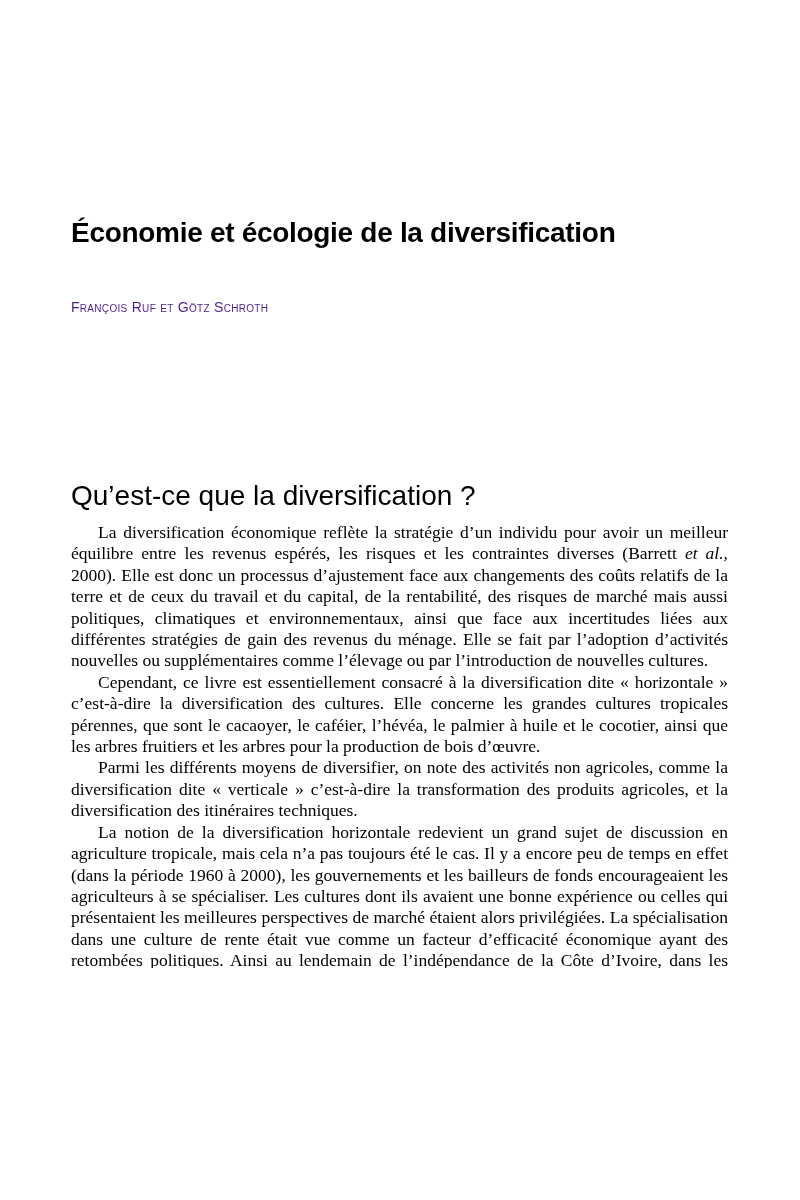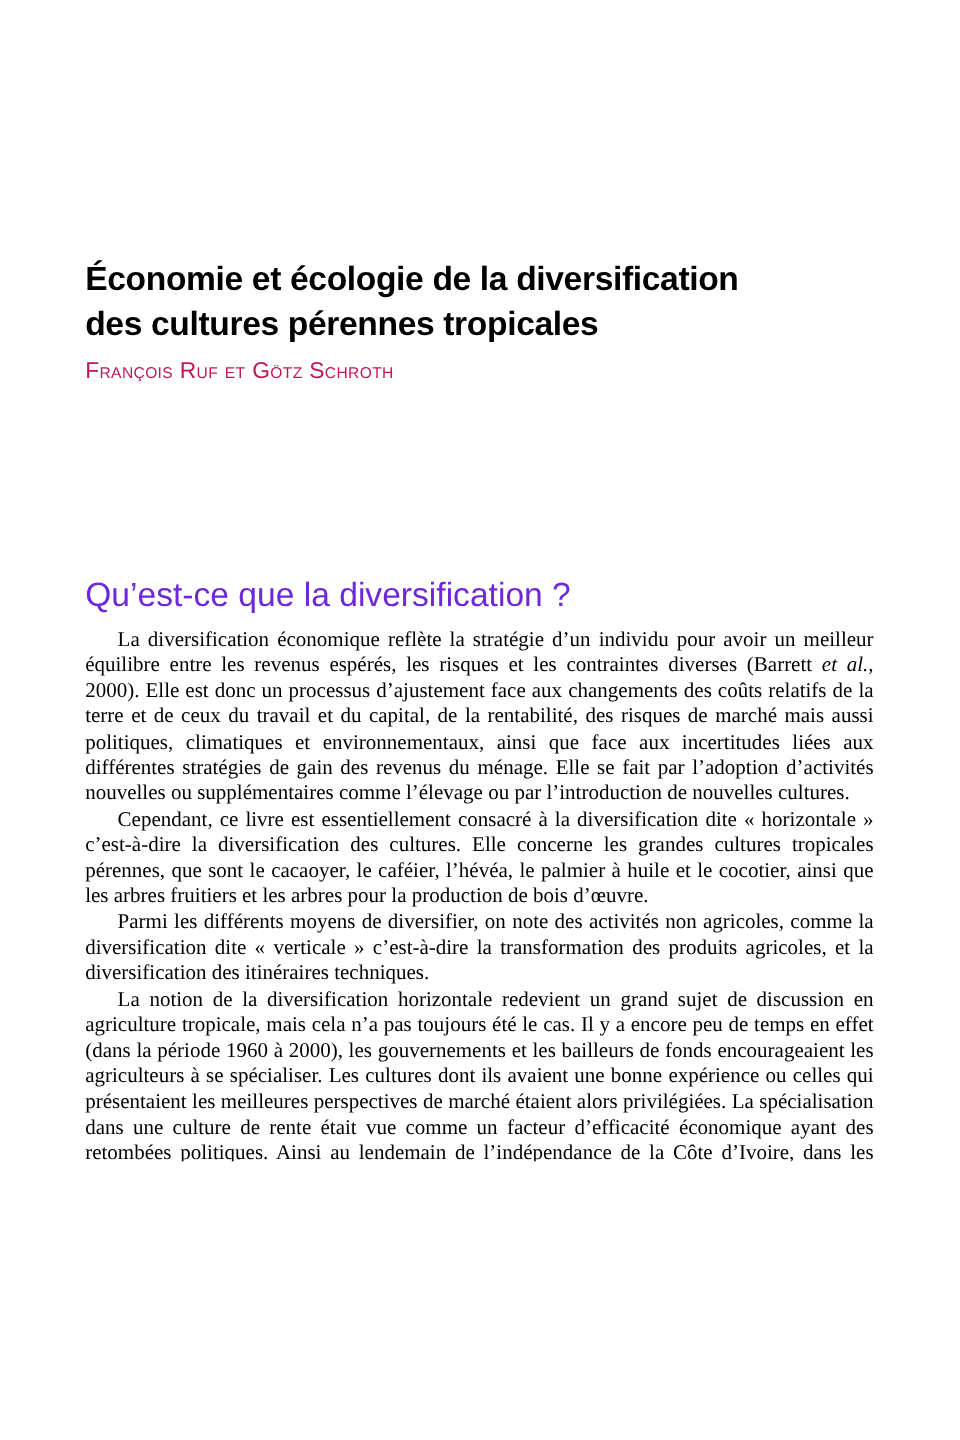--- a/index.html
+++ b/index.html
@@ -28,35 +28,35 @@
     letter-spacing: -0.3px;
     color: #000000;
   }
   .authors {
     position: absolute;
     left: 71px;
     top: 299px;
     width: 660px;
     font-family: "Liberation Sans", sans-serif;
     font-variant: small-caps;
-    font-size: 19px;
+    font-size: 14px;
     letter-spacing: 0.3px;
-    color: #be185d;
+    color: #4c1d95;
   }
   .section-heading {
     position: absolute;
     left: 71px;
     top: 480px;
     width: 660px;
     margin: 0;
     font-family: "Liberation Sans", sans-serif;
     font-weight: 400;
     font-size: 28px;
     line-height: 31px;
-    color: #6d28d9;
+    color: #000000;
   }
   .body-text {
     position: absolute;
     left: 71px;
     top: 522px;
     width: 657px;
     font-family: "Liberation Serif", serif;
     font-size: 17.5px;
     line-height: 21.4px;
     text-align: justify;
@@ -81,21 +81,20 @@
     color: #000000;
   }
 </style>
 </head>
 <body>
 
 <div class="page">
 
   <h1 class="chapter-title">
     <span>Économie et écologie de la diversification</span><br>
-    <span>des cultures pérennes tropicales</span>
   </h1>
 
   <div class="authors">François Ruf et Götz Schroth</div>
 
   <h2 class="section-heading">Qu’est-ce que la diversification&nbsp;?</h2>
 
   <div class="body-text">
       <p><span>La diversification économique reflète la stratégie d’un individu pour avoir un meilleur équilibre entre les revenus espérés, les risques et les contraintes diverses (Barrett </span><em>et al.</em><span>, 2000). Elle est donc un processus d’ajustement face aux changements des coûts relatifs de la terre et de ceux du travail et du capital, de la rentabilité, des risques de marché mais aussi politiques, climatiques et environnementaux, ainsi que face aux incertitudes liées aux différentes stratégies de gain des revenus du ménage. Elle se fait par l’adoption d’activités nouvelles ou supplémentaires comme l’élevage ou par l’introduction de nouvelles cultures.</span></p>
       <p><span>Cependant, ce livre est essentiellement consacré à la diversification dite «&nbsp;horizontale&nbsp;» c’est-à-dire la diversification des cultures. Elle concerne les grandes cultures tropicales pérennes, que sont le cacaoyer, le caféier, l’hévéa, le palmier à huile et le cocotier, ainsi que les arbres fruitiers et les arbres pour la production de bois d’œuvre.</span></p>
       <p><span>Parmi les différents moyens de diversifier, on note des activités non agricoles, comme la diversification dite «&nbsp;verticale&nbsp;» c’est-à-dire la transformation des produits agricoles, et la diversification des itinéraires techniques.</span></p>

